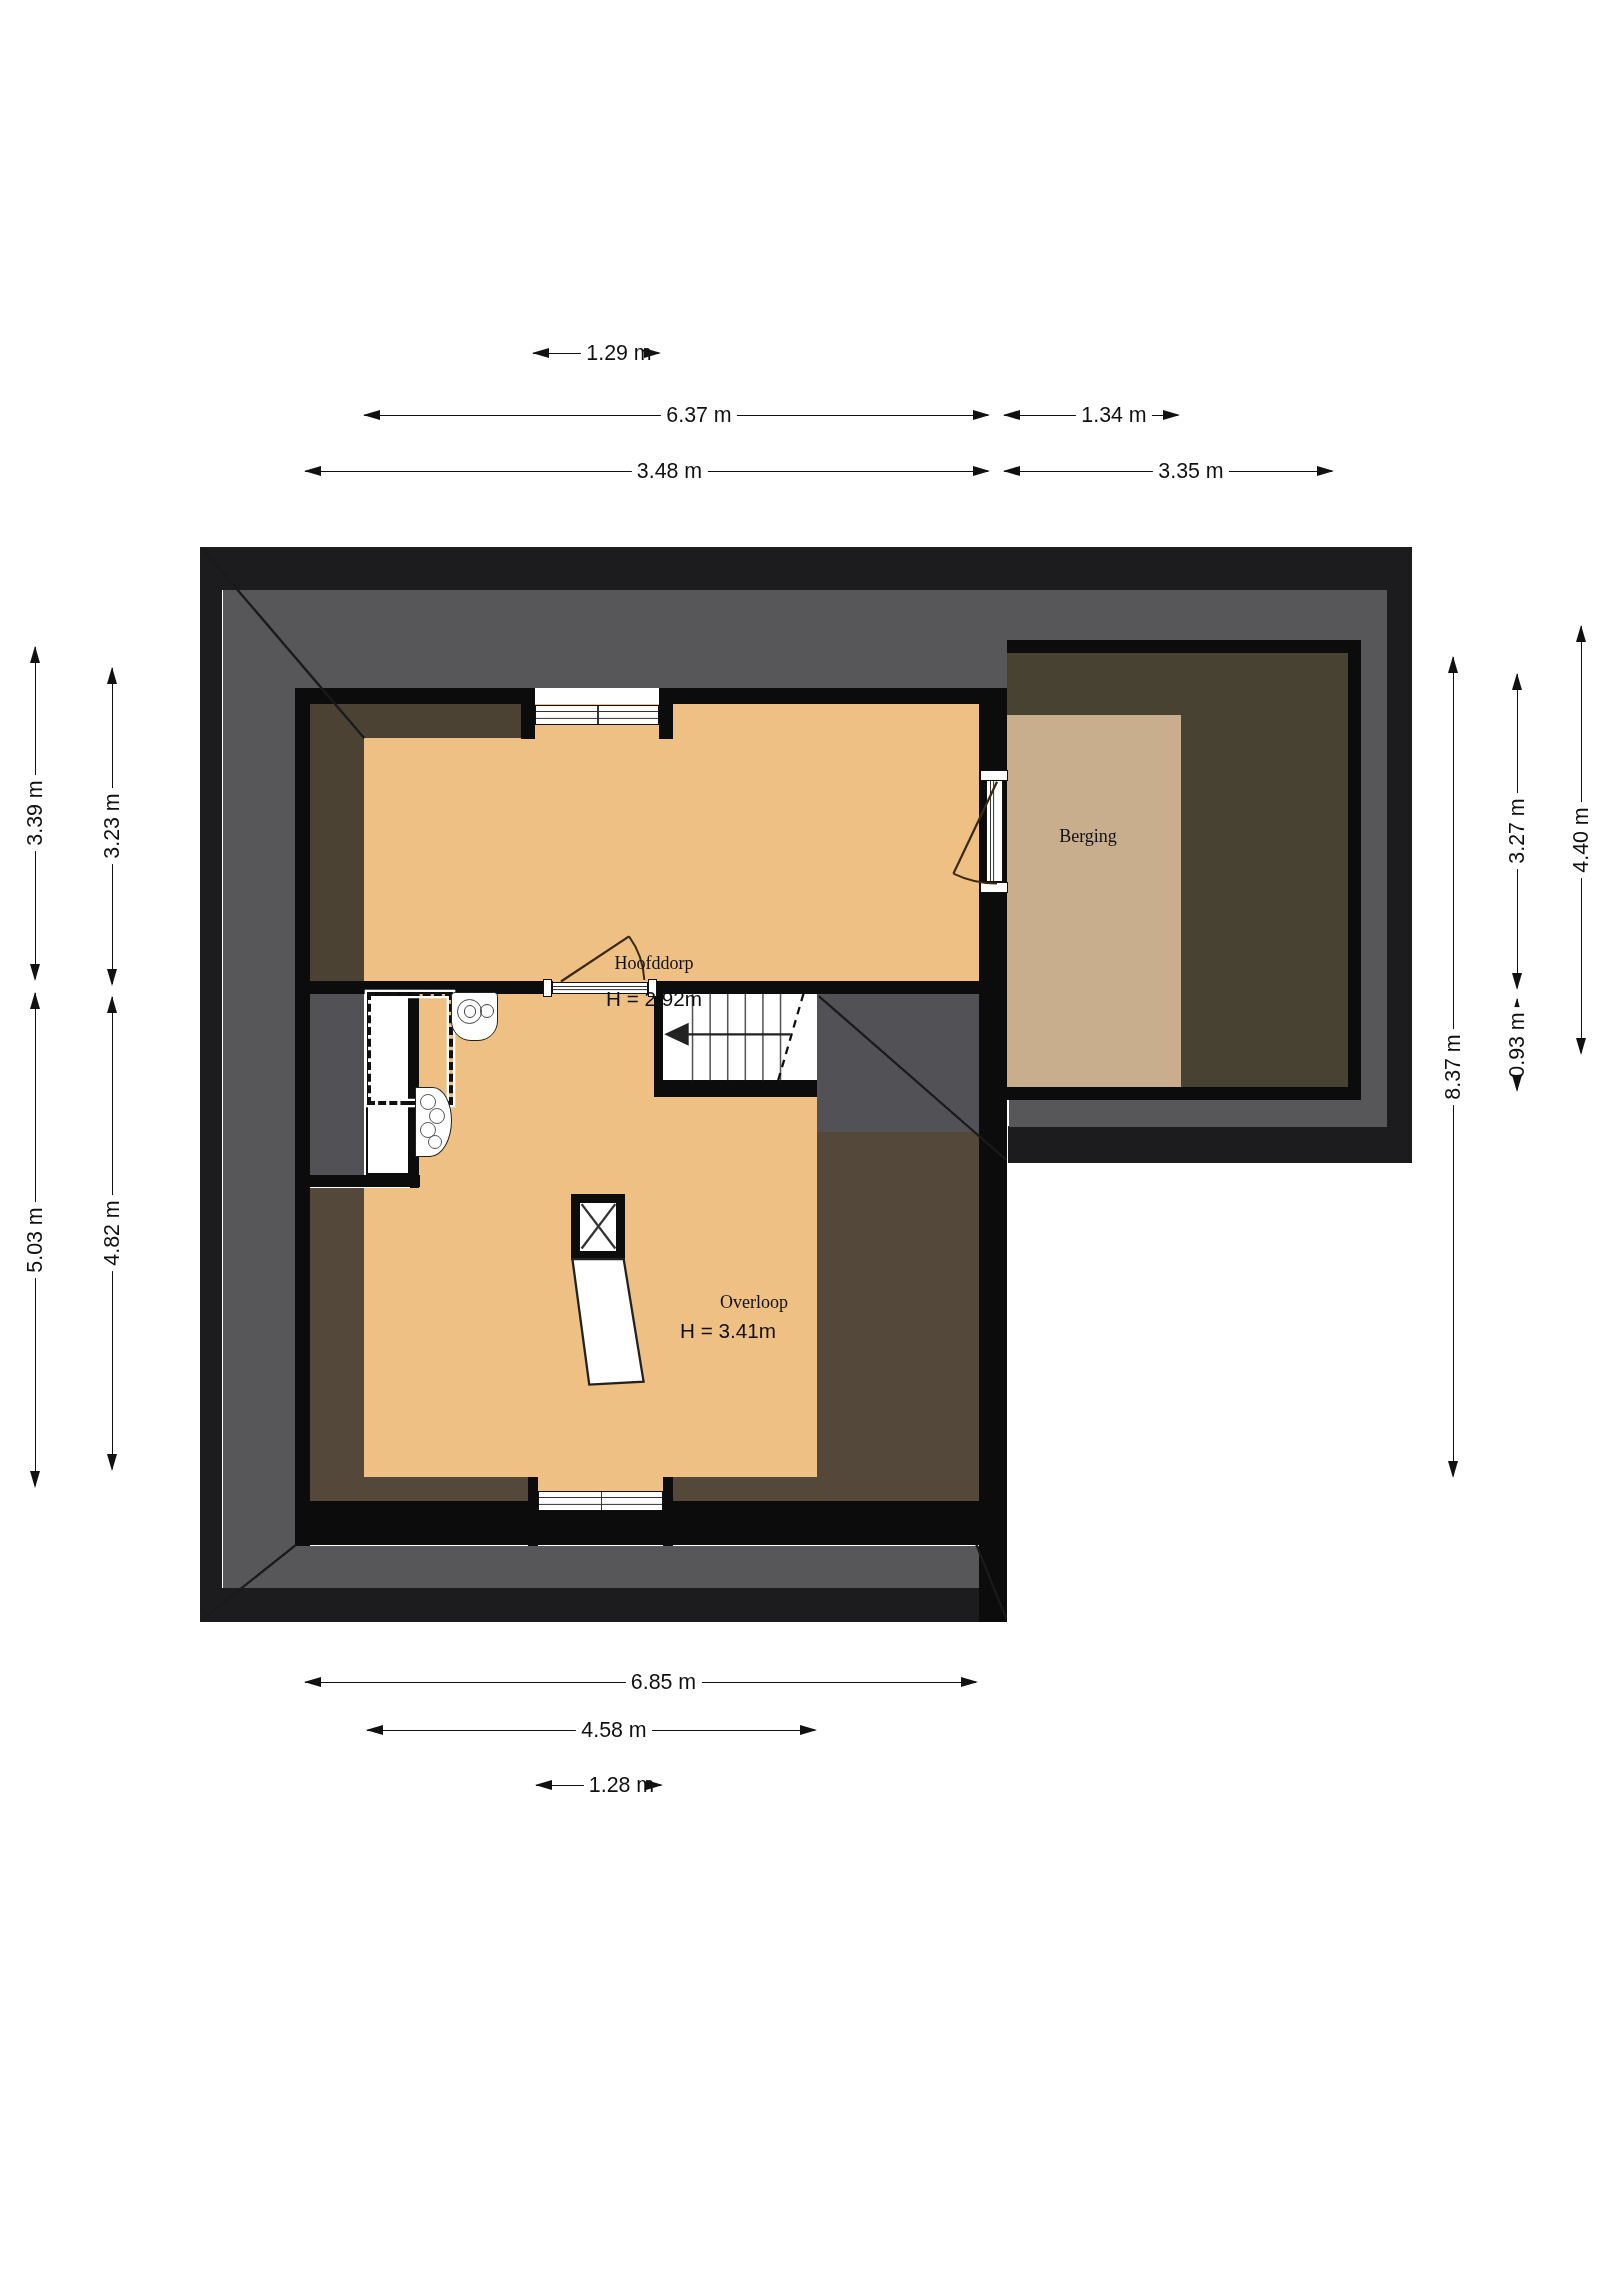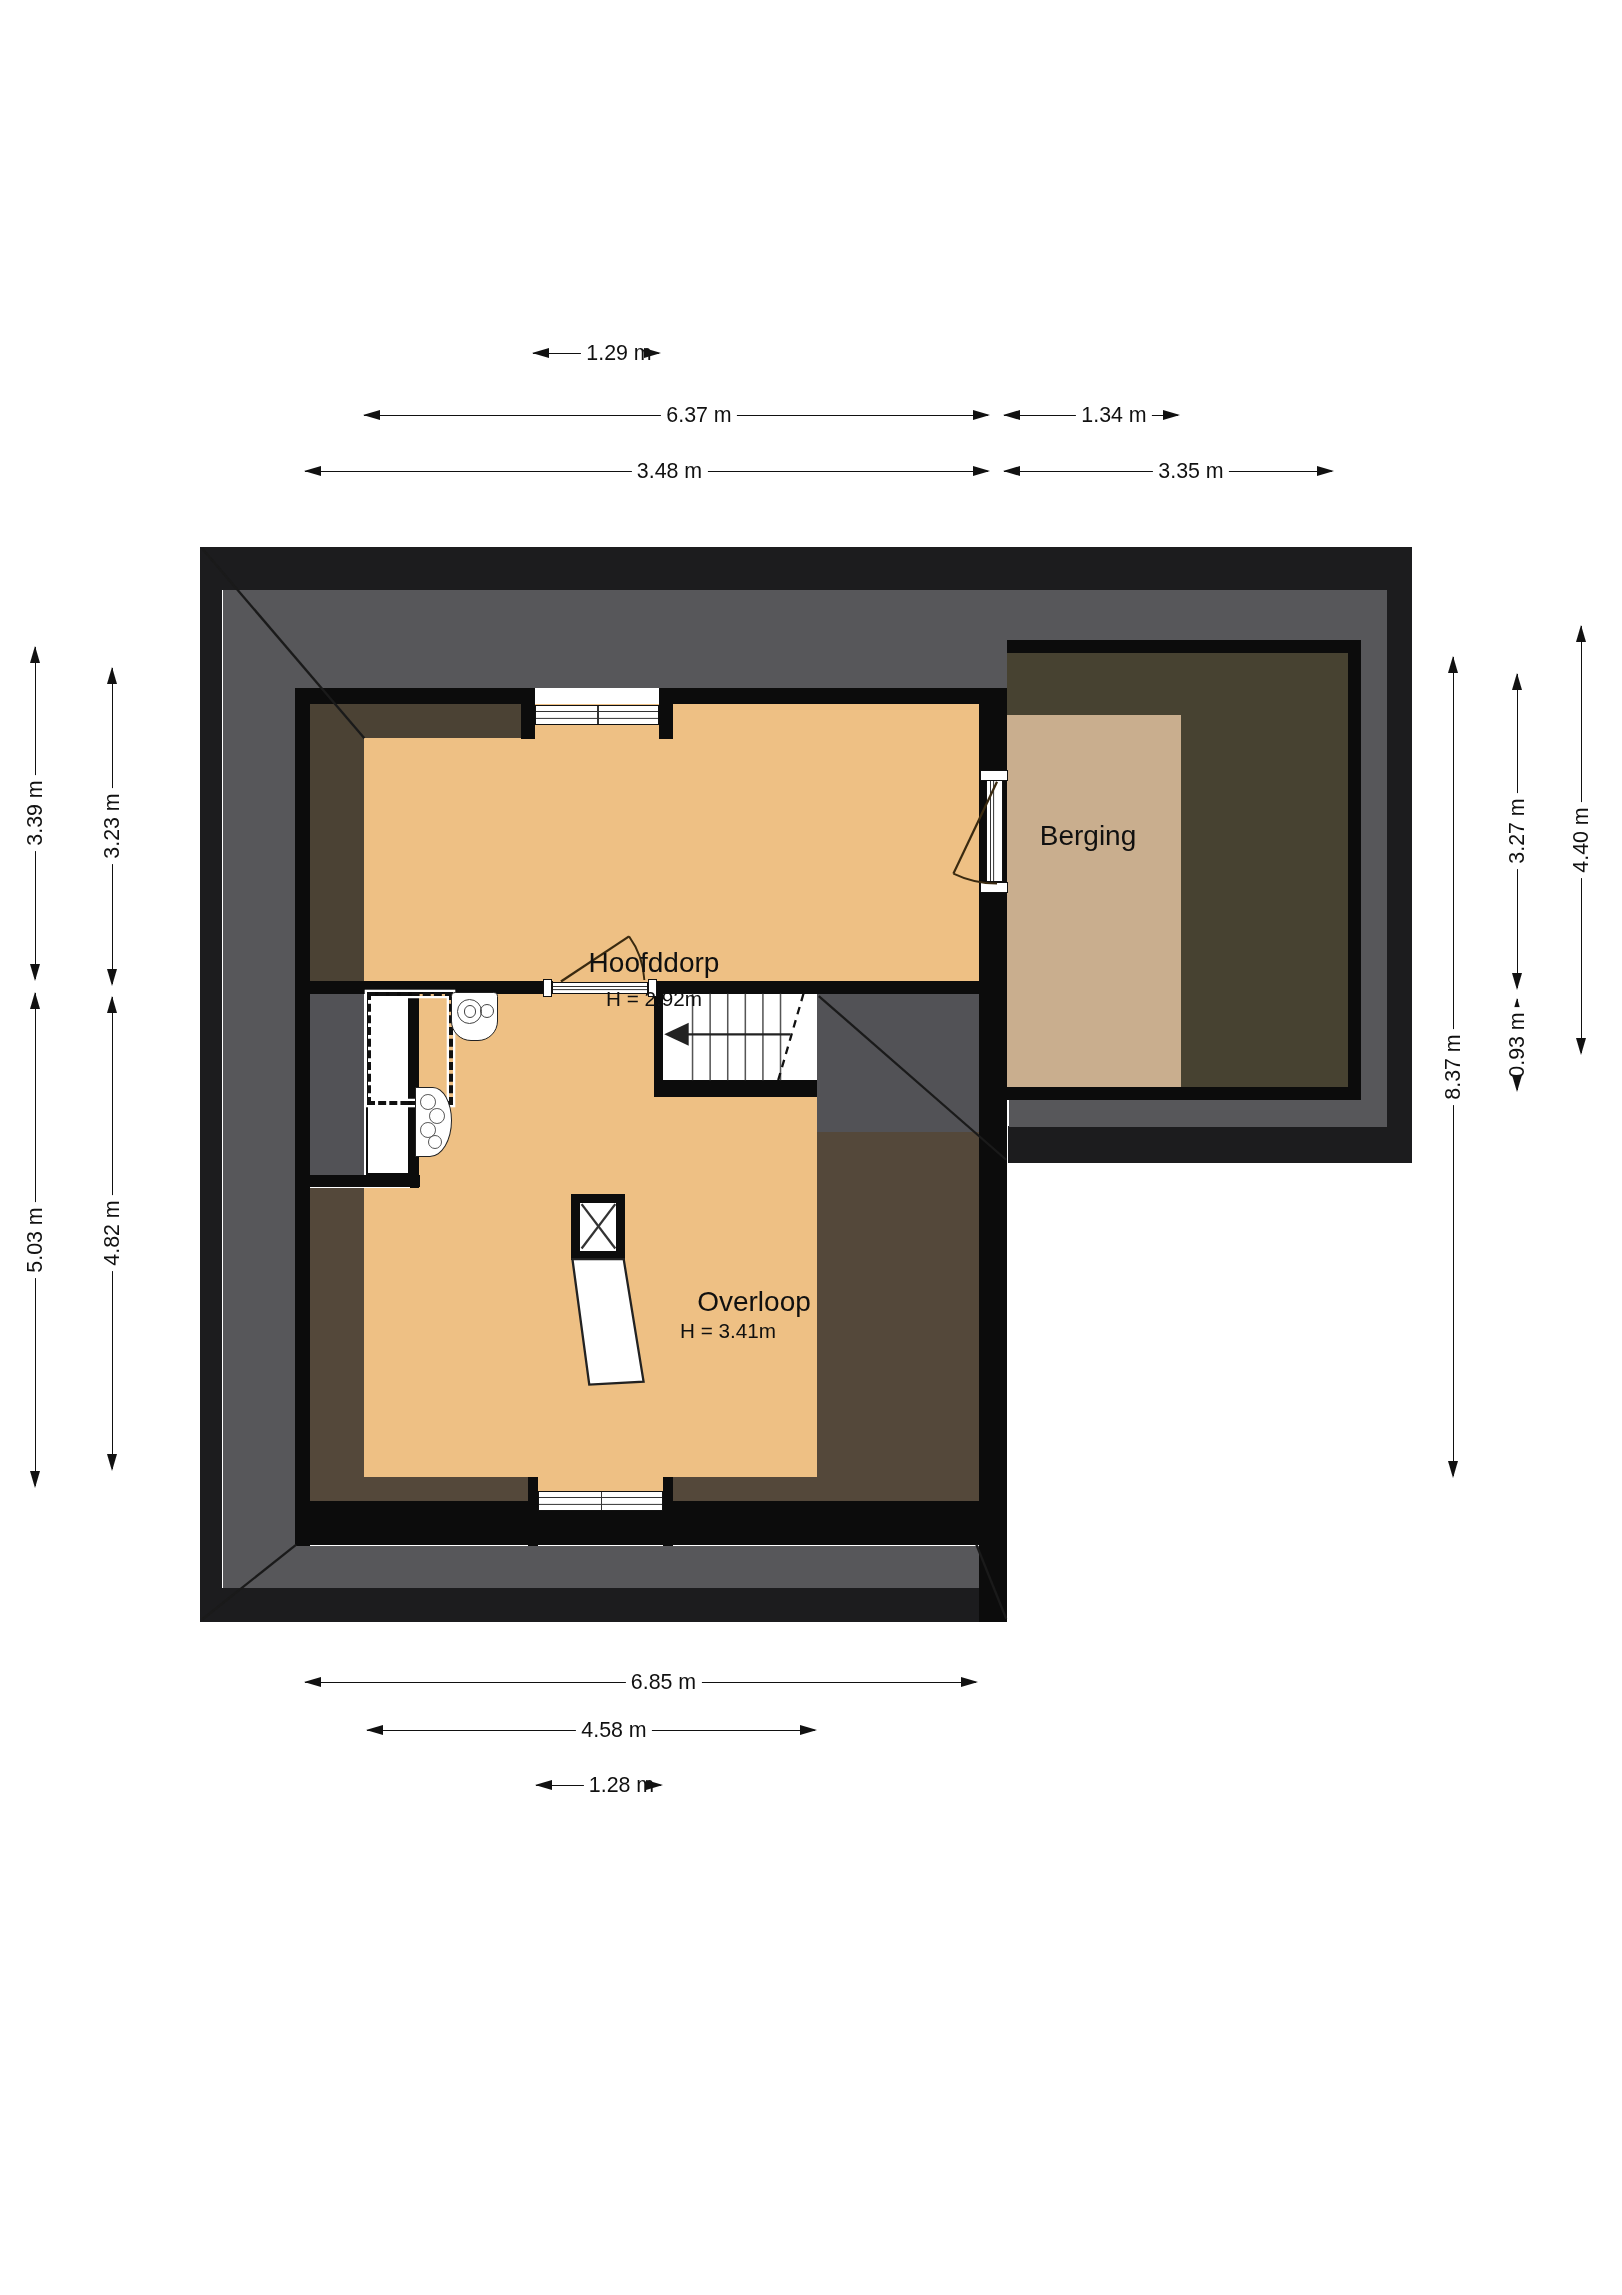--- a/index.html
+++ b/index.html
@@ -45,21 +45,21 @@
   .dim.h{border-top:1.5px solid #111;}
   .dim.h::before{content:"";position:absolute;left:-1.5px;top:-6.1px;border-top:5.4px solid transparent;border-bottom:5.4px solid transparent;border-right:17px solid #111;}
   .dim.h::after{content:"";position:absolute;right:-1.5px;top:-6.1px;border-top:5.4px solid transparent;border-bottom:5.4px solid transparent;border-left:17px solid #111;}
   .dim.h .dlbl{left:50%;top:-0.8px;transform:translate(-50%,-50%);margin-left:23px;}
   .dim.v{border-left:1.5px solid #111;}
   .dim.v::before{content:"";position:absolute;top:-1.5px;left:-6.1px;border-left:5.4px solid transparent;border-right:5.4px solid transparent;border-bottom:17px solid #111;}
   .dim.v::after{content:"";position:absolute;bottom:-1.5px;left:-6.1px;border-left:5.4px solid transparent;border-right:5.4px solid transparent;border-top:17px solid #111;}
   .dim.v .dlbl{left:-0.8px;top:50%;transform:translate(-50%,-50%) rotate(-90deg);}
   
   .lbl{position:absolute;transform:translate(-50%,-50%);color:#101010;white-space:nowrap;}
-  .room{font-size:28px;}
+  .room{font-size:18px;font-family:Liberation Serif, serif;}
   .rheight{font-size:20.7px;}
   .title{position:absolute;left:507px;top:1833px;width:689px;text-align:center;
          font-size:36px;line-height:45px;color:#0a0a0a;}
   svg.overlay{position:absolute;left:0;top:0;pointer-events:none;}
 </style>
 </head>
 <body>
 
 <div id="plan">
 

